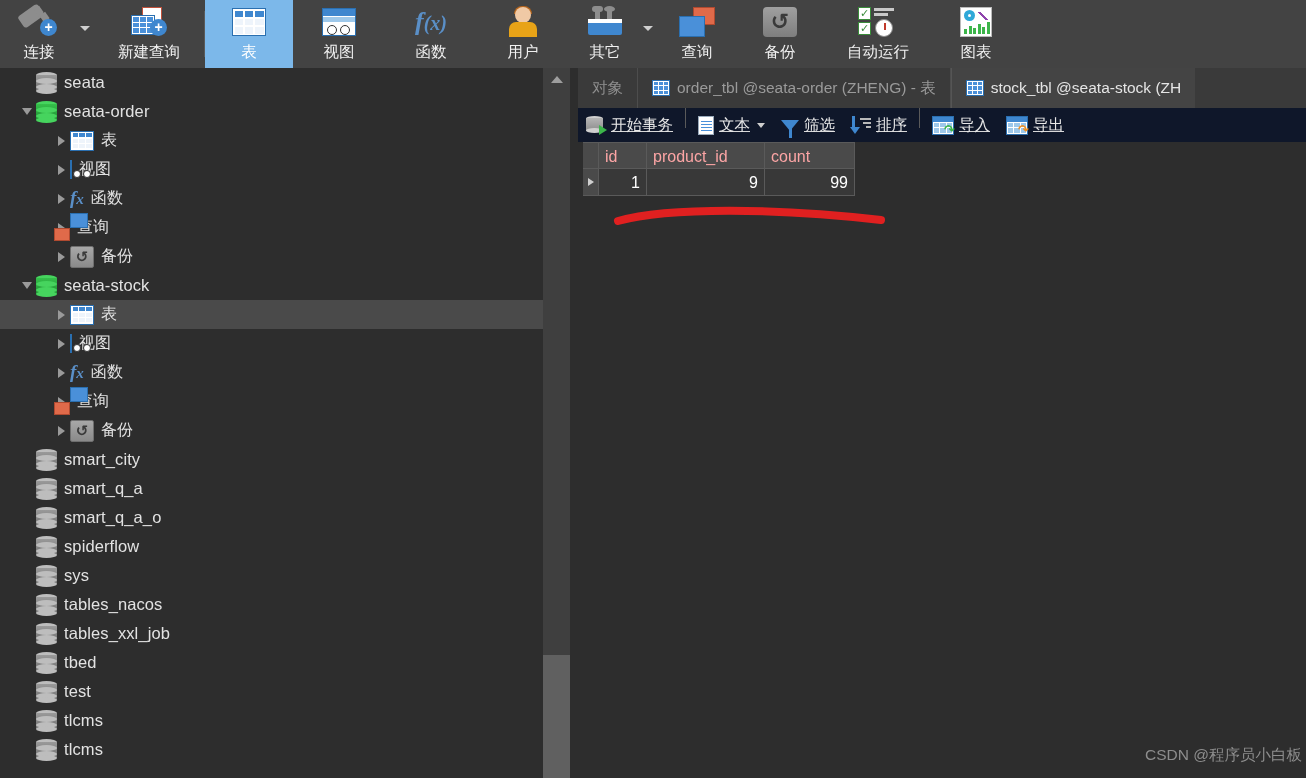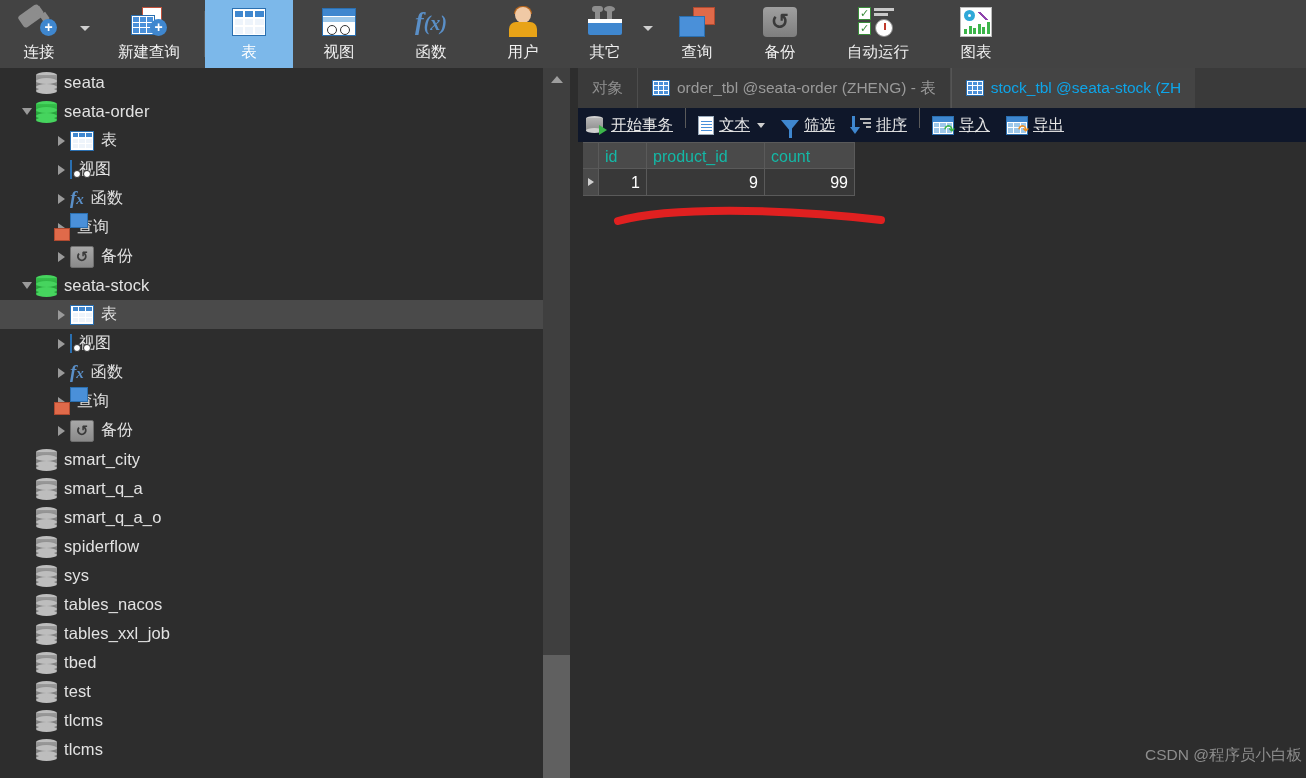--- a/index.html
+++ b/index.html
@@ -135,21 +135,21 @@
     background: #606060;
   }
 
   
   .pane { position: absolute; left: 570px; top: 68px; width: 736px; height: 710px; background: #2d2d2d; margin-left: 8px; }
 
   .tabbar { position:absolute; left:0; top:0; width:736px; height:40px; background:#3a3a3a; display:flex; align-items:stretch; }
   .tab { display:flex; align-items:center; gap:7px; padding: 0 14px; font-size:15.5px; white-space:nowrap; cursor:default; }
   .tab.obj { color:#8e8e8e; }
   .tab.inactive { color:#9a9a9a; background:#3a3a3a; border-left:1px solid #4d4d4d; border-right:1px solid #4d4d4d; }
-  .tab.active { color:#0ea5e9; background:#444444; border-left:1px solid #555; }
+  .tab.active { color:#e5e5e5; background:#444444; border-left:1px solid #555; }
 
   .subtoolbar { position:absolute; left:0; top:40px; width:736px; height:34px; background:#0f172a; display:flex; align-items:flex-start;text-decoration:underline; }
   .st-item { display:flex; align-items:center; gap:5px; padding:0 8px; height:34px; font-size:15.5px; color:#e8e8e8; white-space:nowrap; cursor:default;}
   .st-sep { width:1px; height:20px; background:#5a5a5a; margin:0 4px; }
   .st-caret { width:0;height:0;border-left:4px solid transparent;border-right:4px solid transparent;border-top:5px solid #cfcfcf; margin-left:2px;}
 
   
   .ico-trans { width:20px; height:20px; position:relative; }
   .ico-trans .d { position:absolute; left:0; top:1px; width:17px; height:17px; }
   .ico-trans .d .cc { position:absolute; left:0; width:17px; height:5px; border-radius:50%; background:#cfcfcf;}
@@ -179,21 +179,21 @@
   .ico-ie.exp .ar{color:#ef9022;}
 
   
   .grid { position:absolute; left:5px; top:74px; }
   .grow { display:flex; }
   .gcell {
     height:27px; line-height:27px; font-size:16px; padding:0 6px;
     border-right:1px solid #5a5a5a; border-bottom:1px solid #5a5a5a;
     white-space:nowrap; overflow:hidden;
   }
-  .ghead .gcell { background:#4a4a4a; color:#14b8a6; border-top:1px solid #5a5a5a; text-align:left; }
+  .ghead .gcell { background:#4a4a4a; color:#fca5a5; border-top:1px solid #5a5a5a; text-align:left; }
   .gbody .gcell { background:#383838; color:#ffffff; text-align:right; }
   .g-rowhdr { width:16px; padding:0; border-right:1px solid #5a5a5a; border-bottom:1px solid #5a5a5a; background:#4a4a4a; height:27px;
     display:flex; align-items:center; justify-content:center; }
   .ghead .g-rowhdr { border-top:1px solid #5a5a5a; }
   .g-rowhdr .mk { width:0;height:0;border-top:4px solid transparent;border-bottom:4px solid transparent;border-left:6px solid #cfcfcf; }
   .c-id { width:48px; } .c-pid { width:118px; } .c-cnt { width:90px; }
 
   
   .annot { position:absolute; left:0; top:0; width:736px; height:710px; pointer-events:none; }
 

